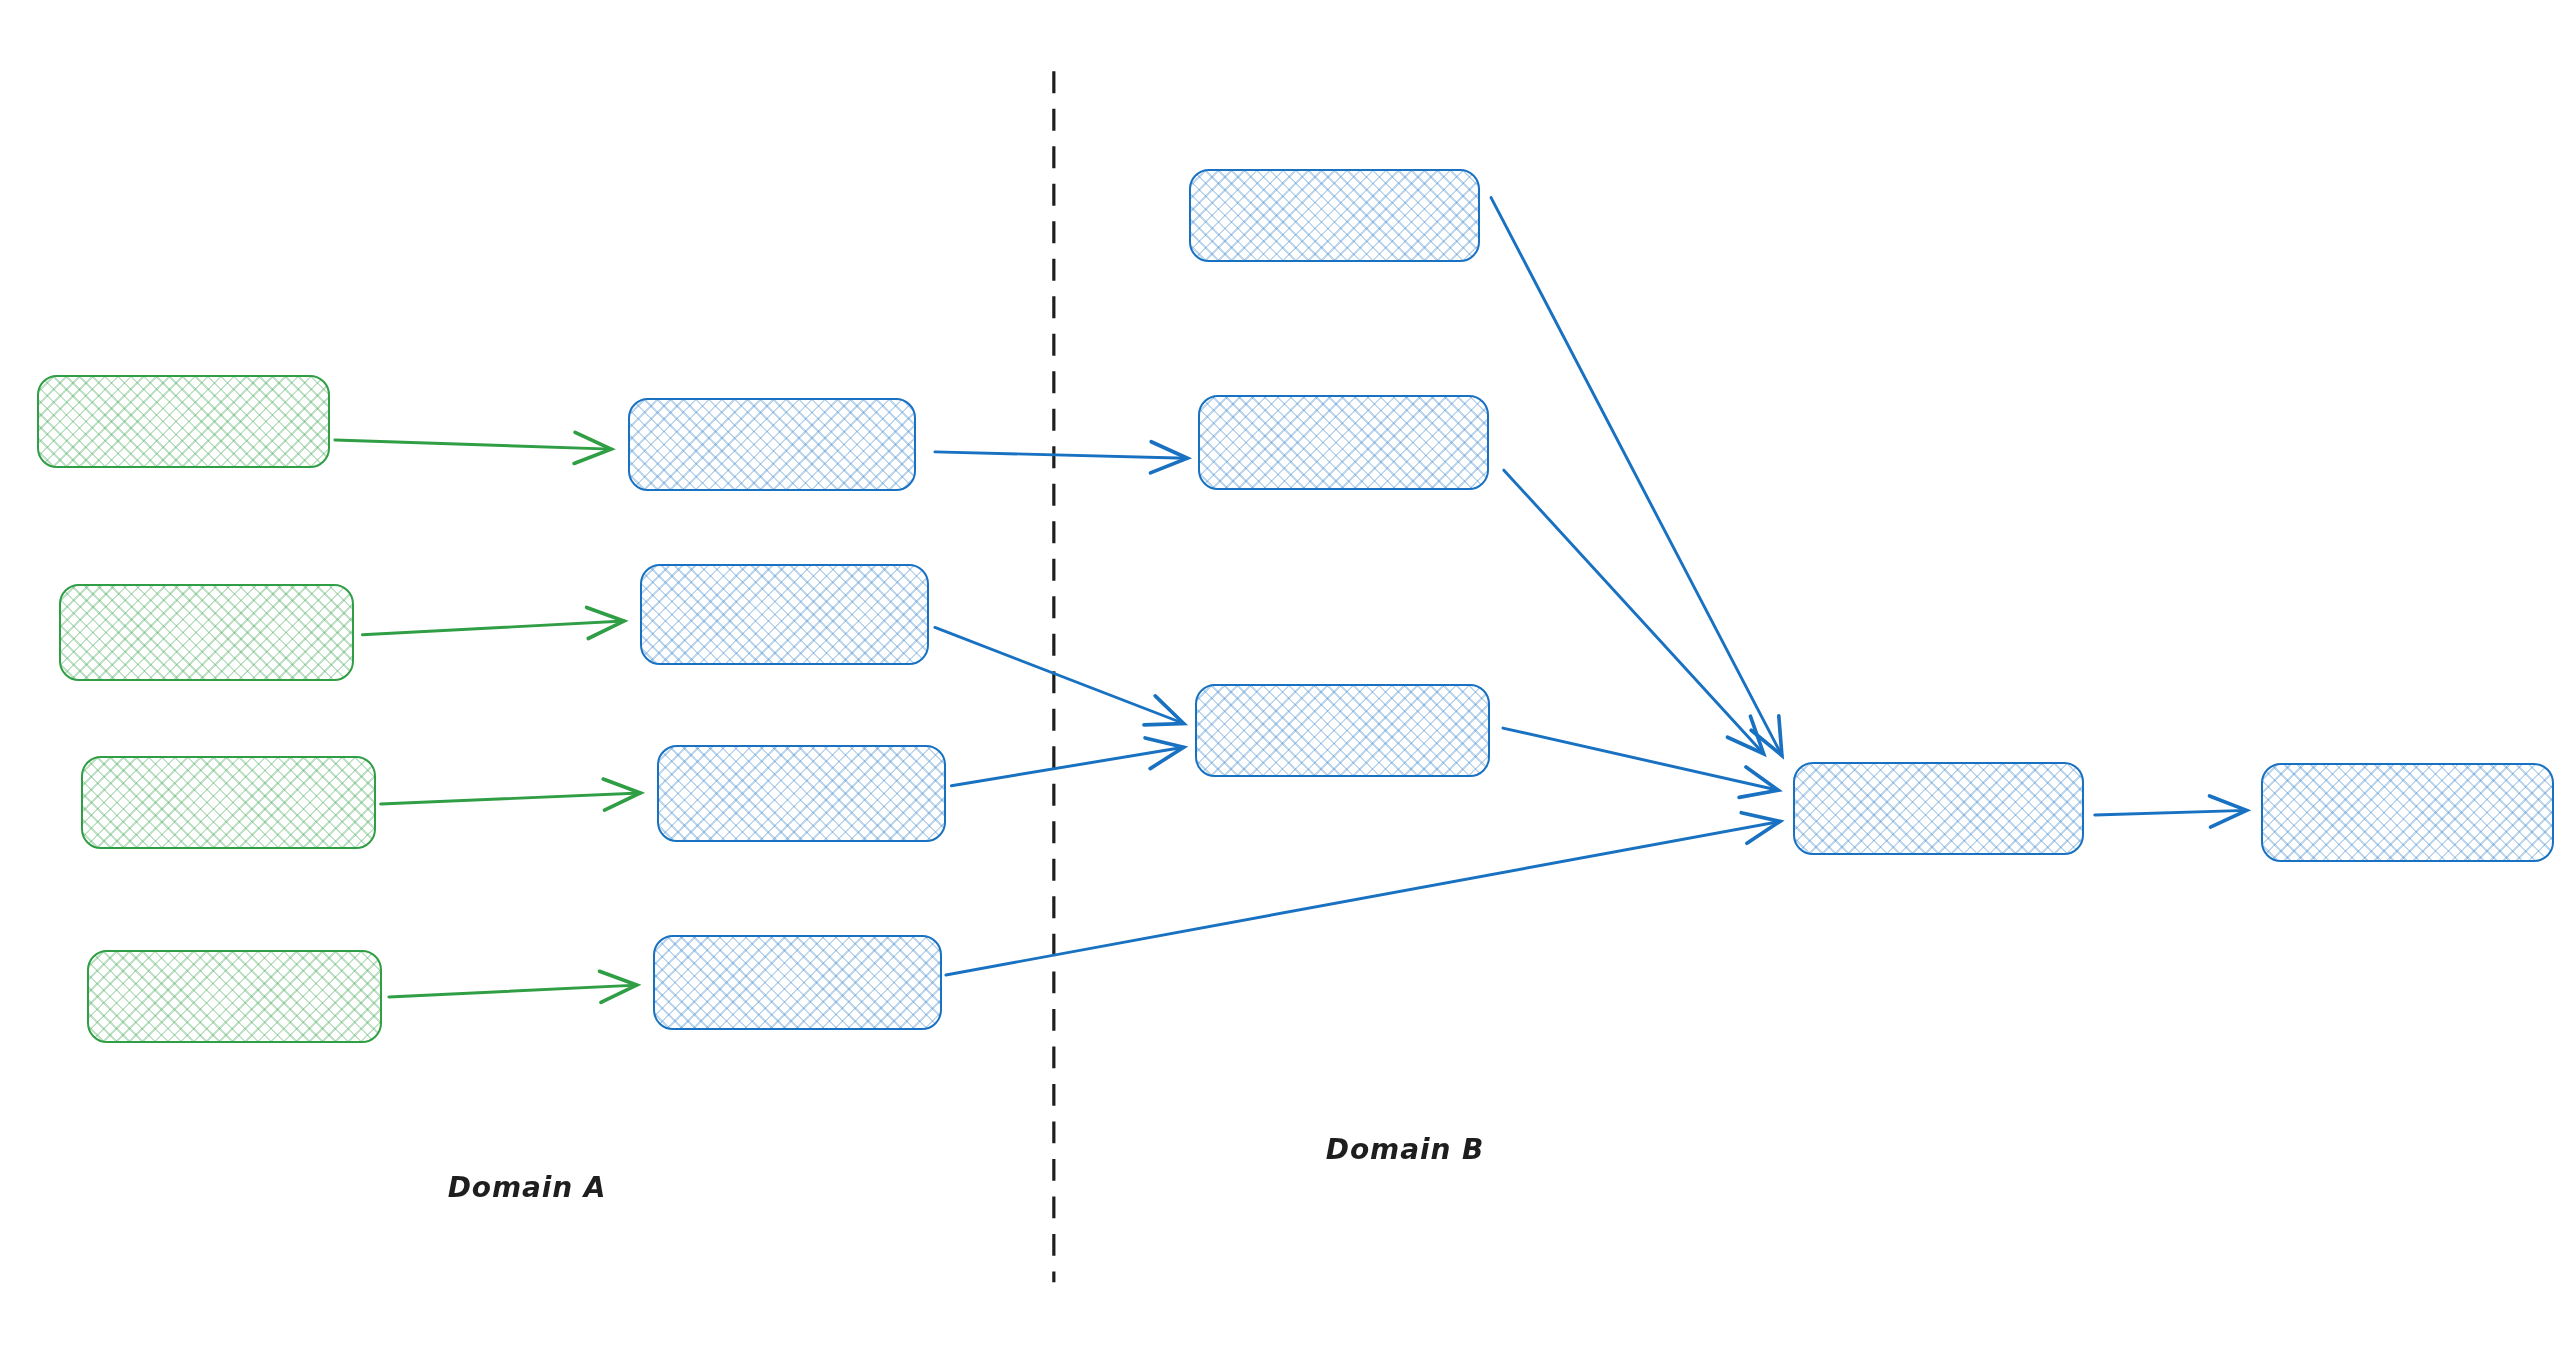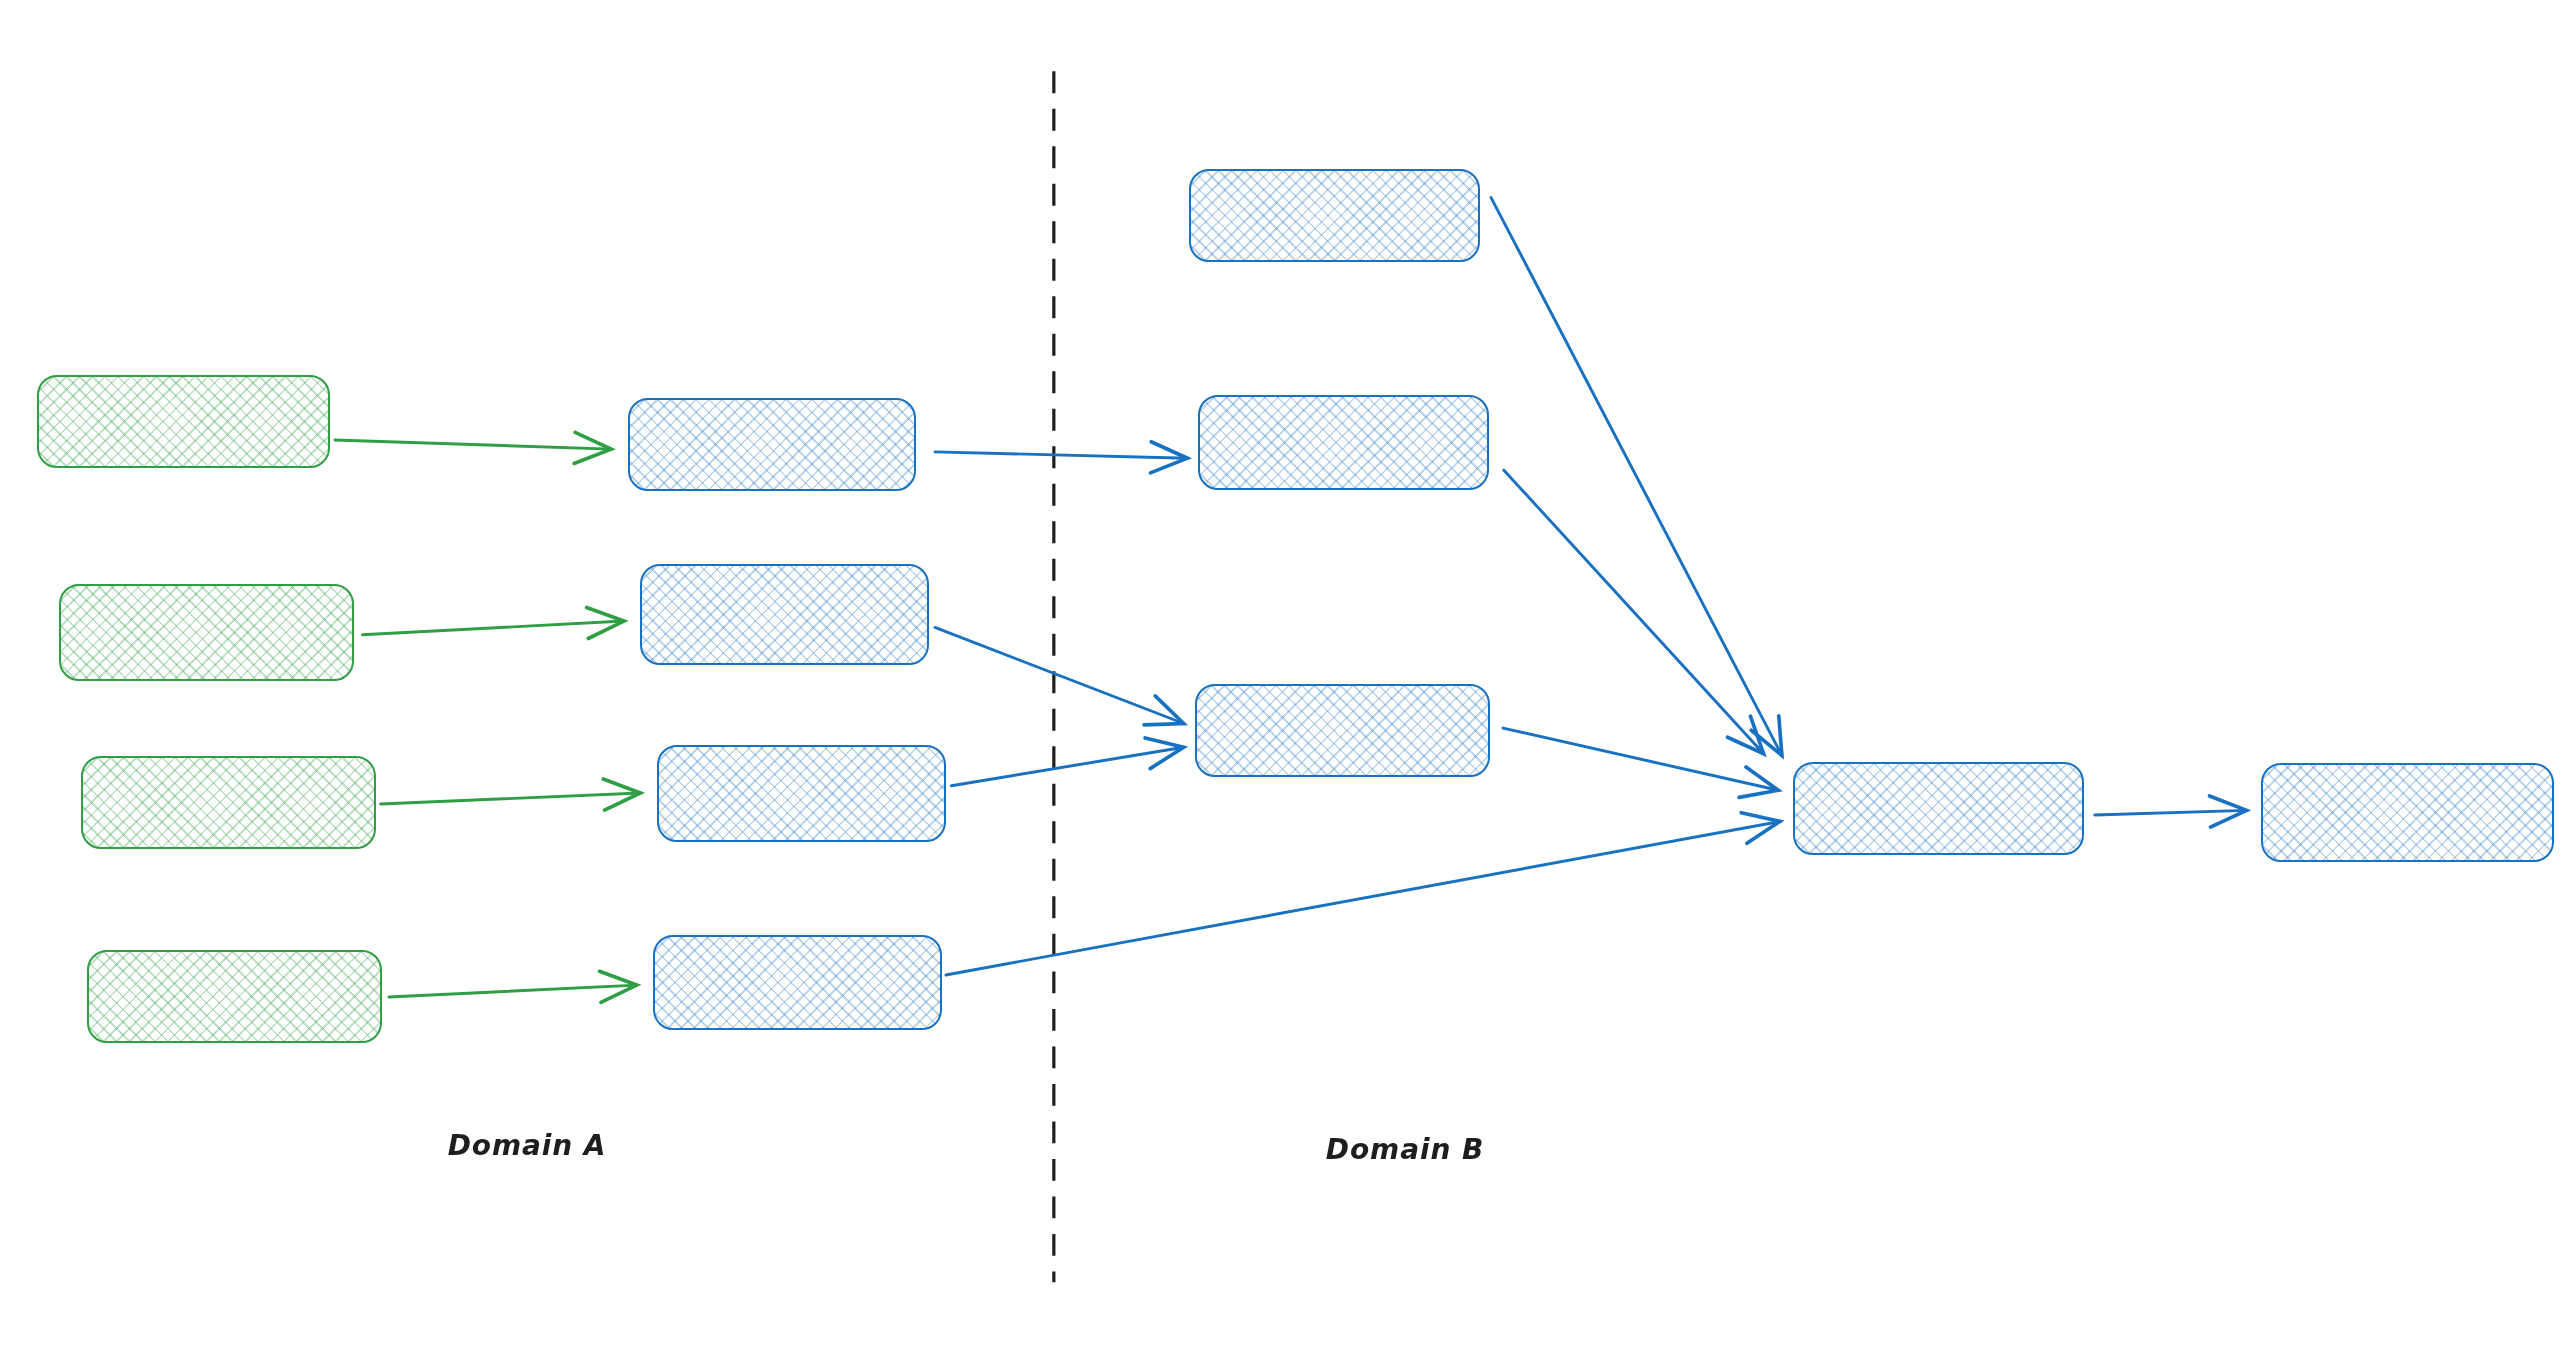--- a/index.html
+++ b/index.html
@@ -94,17 +94,17 @@
   <div class="node blue" style="left:657px; top:745px;  width:289px; height:97px;"></div>
   <div class="node blue" style="left:653px; top:935px; width:289px; height:95px;"></div>
 
   <div class="node blue" style="left:1189px; top:169px; width:291px; height:93px;"></div>
   <div class="node blue" style="left:1198px; top:395px; width:291px; height:95px;"></div>
   <div class="node blue" style="left:1195px; top:684px; width:295px; height:93px;"></div>
 
   <div class="node blue" style="left:1793px; top:762px; width:291px; height:93px;"></div>
   <div class="node blue" style="left:2261px; top:763px; width:293px; height:99px;"></div>
 
-  <div class="domain-label" style="left:527px; top:1145px;font-style:italic;">Domain A</div>
+  <div class="domain-label" style="left:527px; top:1187px;font-style:italic;">Domain A</div>
   <div class="domain-label" style="left:1405px; top:1149px;text-align:center;">Domain B</div>
 
 </div>
 
 
 </body></html>

